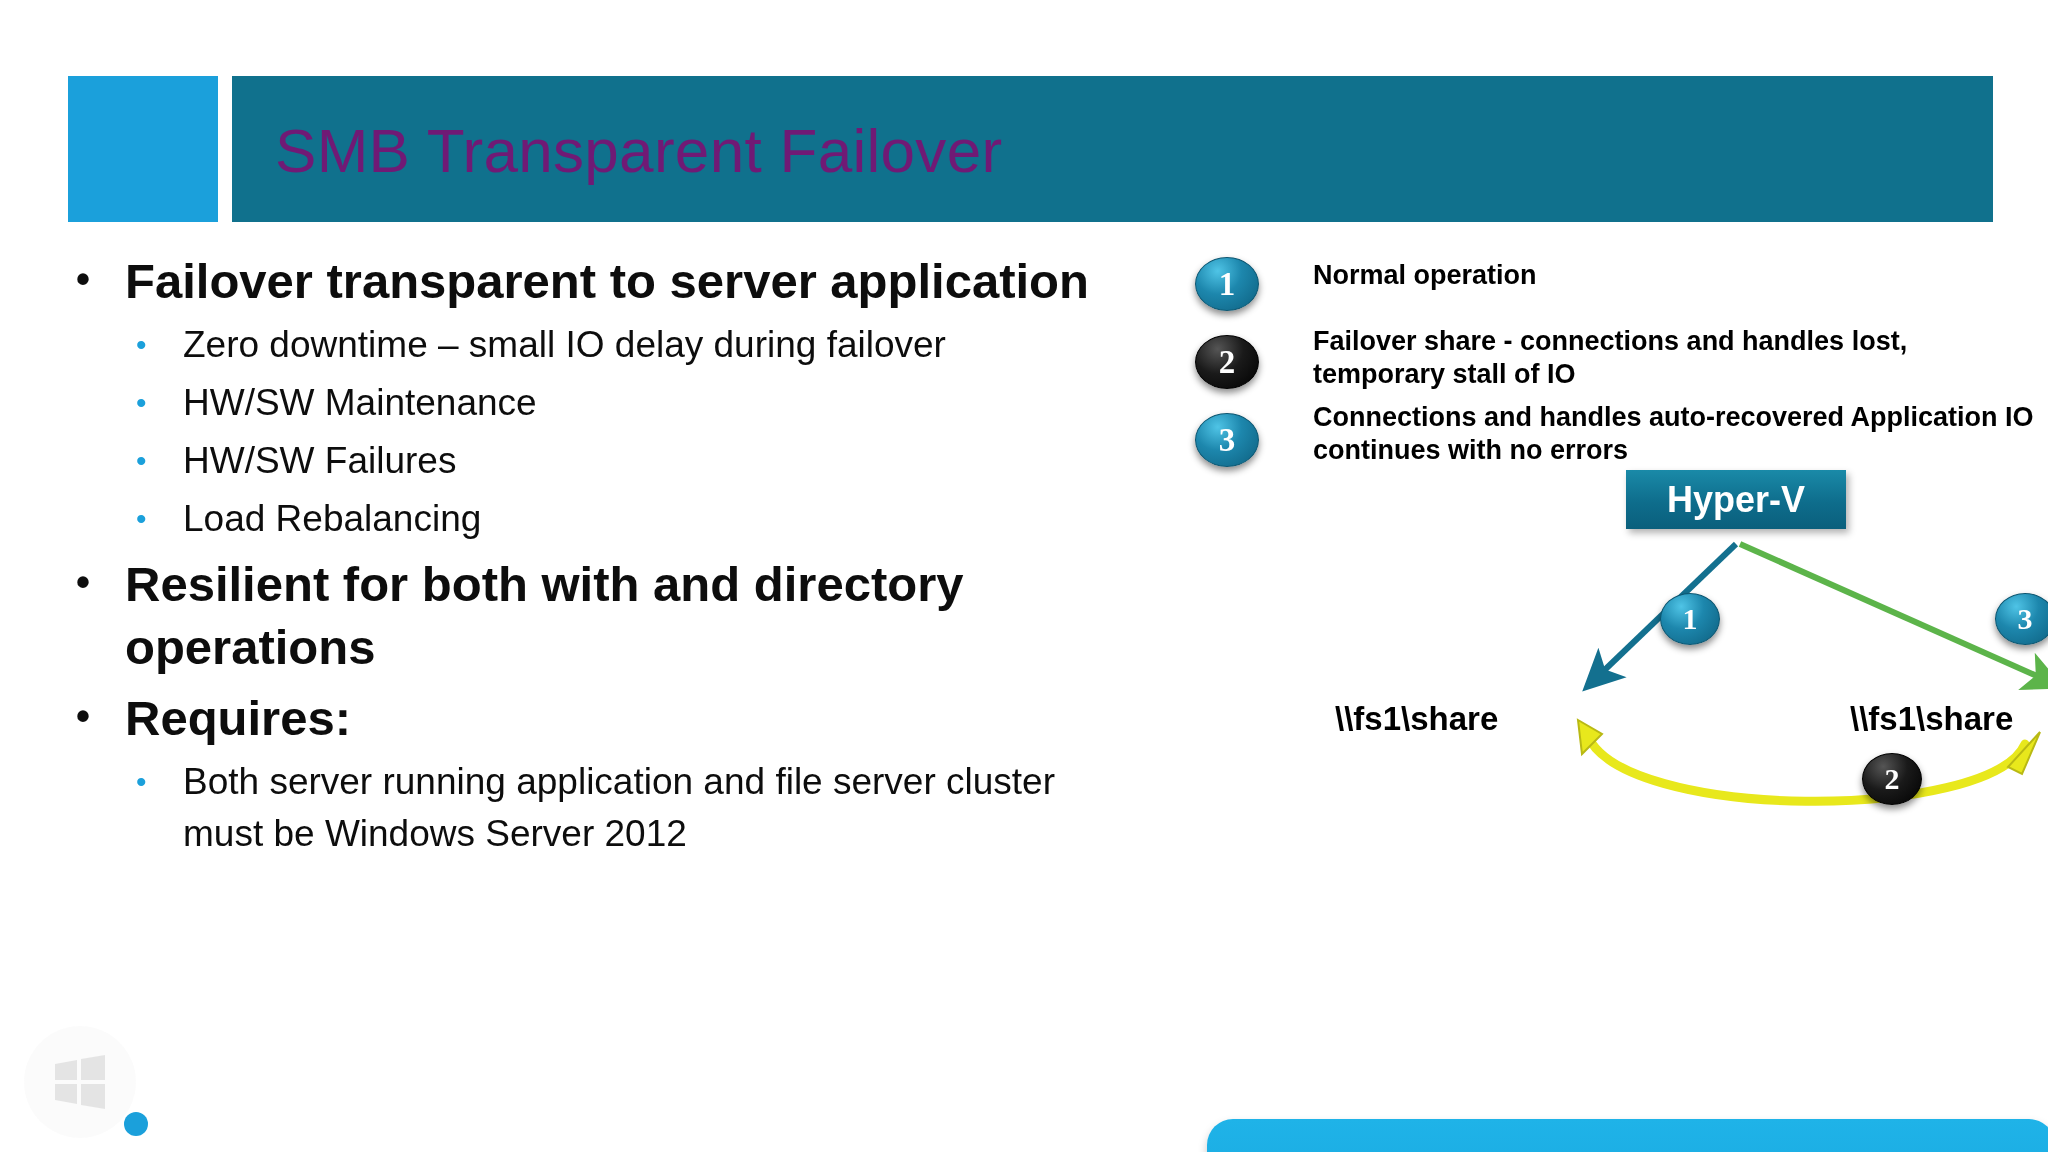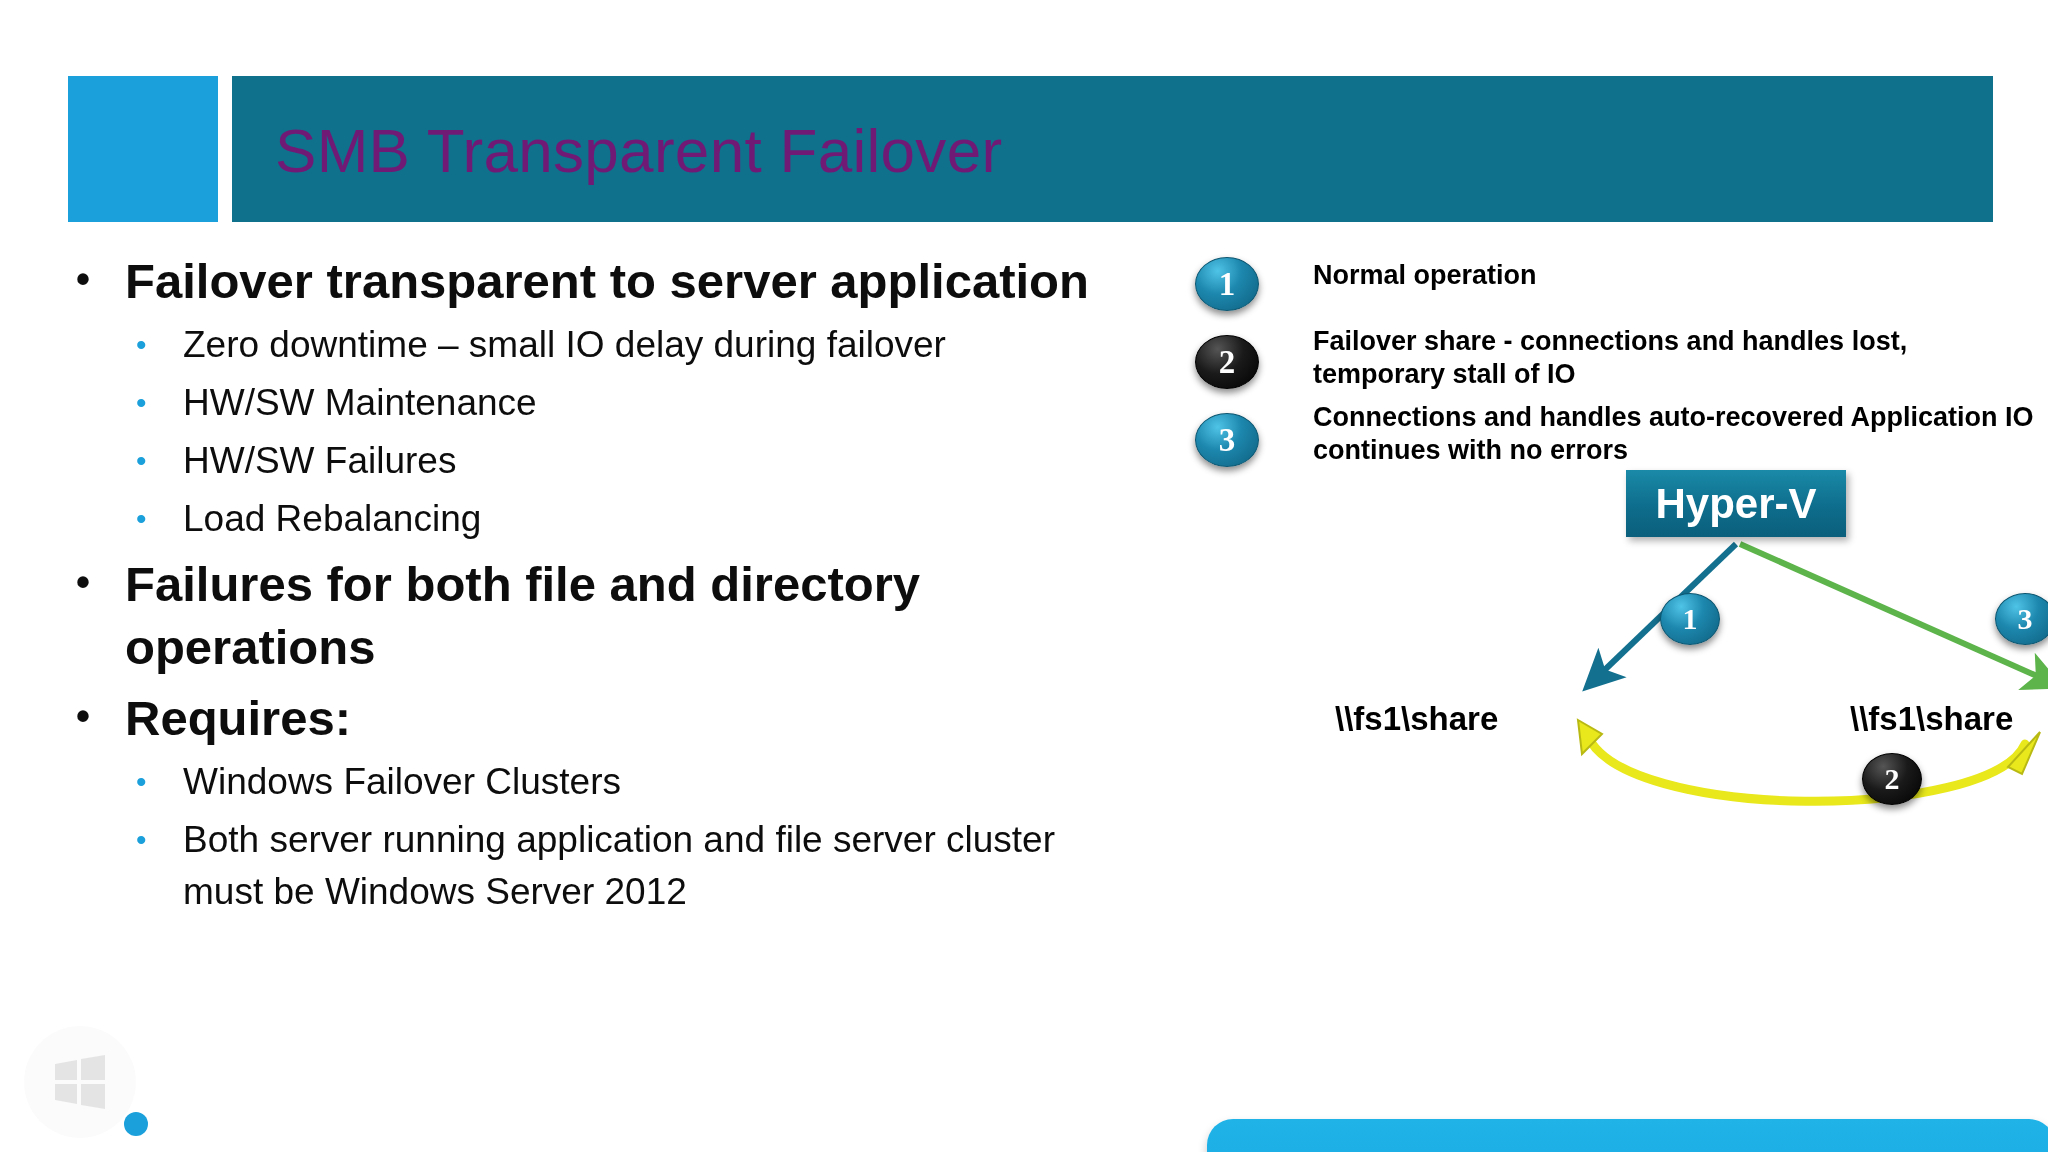--- a/index.html
+++ b/index.html
@@ -84,25 +84,25 @@
     background:radial-gradient(ellipse at 35% 25%, #555 0%, #1a1a1a 45%, #000 100%);
     border:1px solid #000;
   }
   .legend-row .badge{left:0;top:2px;}
   .legend-row.r2 .badge{top:14px;}
   .legend-row.r3 .badge{top:16px;}
 
   
   .flow{position:absolute;left:0;top:232px;width:898px;height:450px;}
   .hyperv-box{
-    position:absolute;left:476px;top:8px;width:220px;height:67px;
+    position:absolute;left:476px;top:8px;width:220px;height:59px;
     background:linear-gradient(180deg,#1a8aa8 0%,#0e6d8c 55%,#0a5f7c 100%);
     box-shadow:3px 4px 7px rgba(0,0,0,.3);
     display:flex;align-items:center;justify-content:center;
-    color:#fff;font-weight:bold;font-size:42px;
+    color:#fff;font-weight:bold;font-size:36px;
     font-family:"Liberation Sans", sans-serif;
   }
   .share-label{
     position:absolute;font-size:33px;font-weight:bold;color:#000;
     white-space:nowrap;font-family:"Liberation Sans", sans-serif;
   }
   .share-left{left:185px;top:238px;}
   .share-right{left:700px;top:238px;}
   .flow .badge{font-size:30px;width:58px;height:50px;}
   .badge-1{left:510px;top:131px;}
@@ -126,23 +126,22 @@
   <div class="title-bar"></div>
   <div class="title-text">SMB Transparent Failover</div>
 </div>
 
 <div id="bullets">
     <div class="b1">Failover transparent to server application</div>
     <div class="b2">Zero downtime – small IO delay during failover</div>
     <div class="b2">HW/SW Maintenance</div>
     <div class="b2">HW/SW Failures</div>
     <div class="b2">Load Rebalancing</div>
-    <div class="b1">Failures for both file and directory operations</div>
+    <div class="b1">Resilient for both with and directory operations</div>
     <div class="b1">Requires:</div>
-    <div class="b2">Windows Failover Clusters</div>
     <div class="b2">Both server running application and file server cluster must be Windows Server 2012</div>
   </div>
 
 <div id="watermark">
   <svg width="58" height="56" viewBox="0 0 58 56" aria-hidden="true">
     <path d="M4 10 L26 6 L26 26 L4 26 Z" fill="#9b9b9b"></path>
     <path d="M30 5 L54 1 L54 26 L30 26 Z" fill="#9b9b9b"></path>
     <path d="M4 30 L26 30 L26 50 L4 46 Z" fill="#9b9b9b"></path>
     <path d="M30 30 L54 30 L54 55 L30 51 Z" fill="#9b9b9b"></path>
   </svg>

